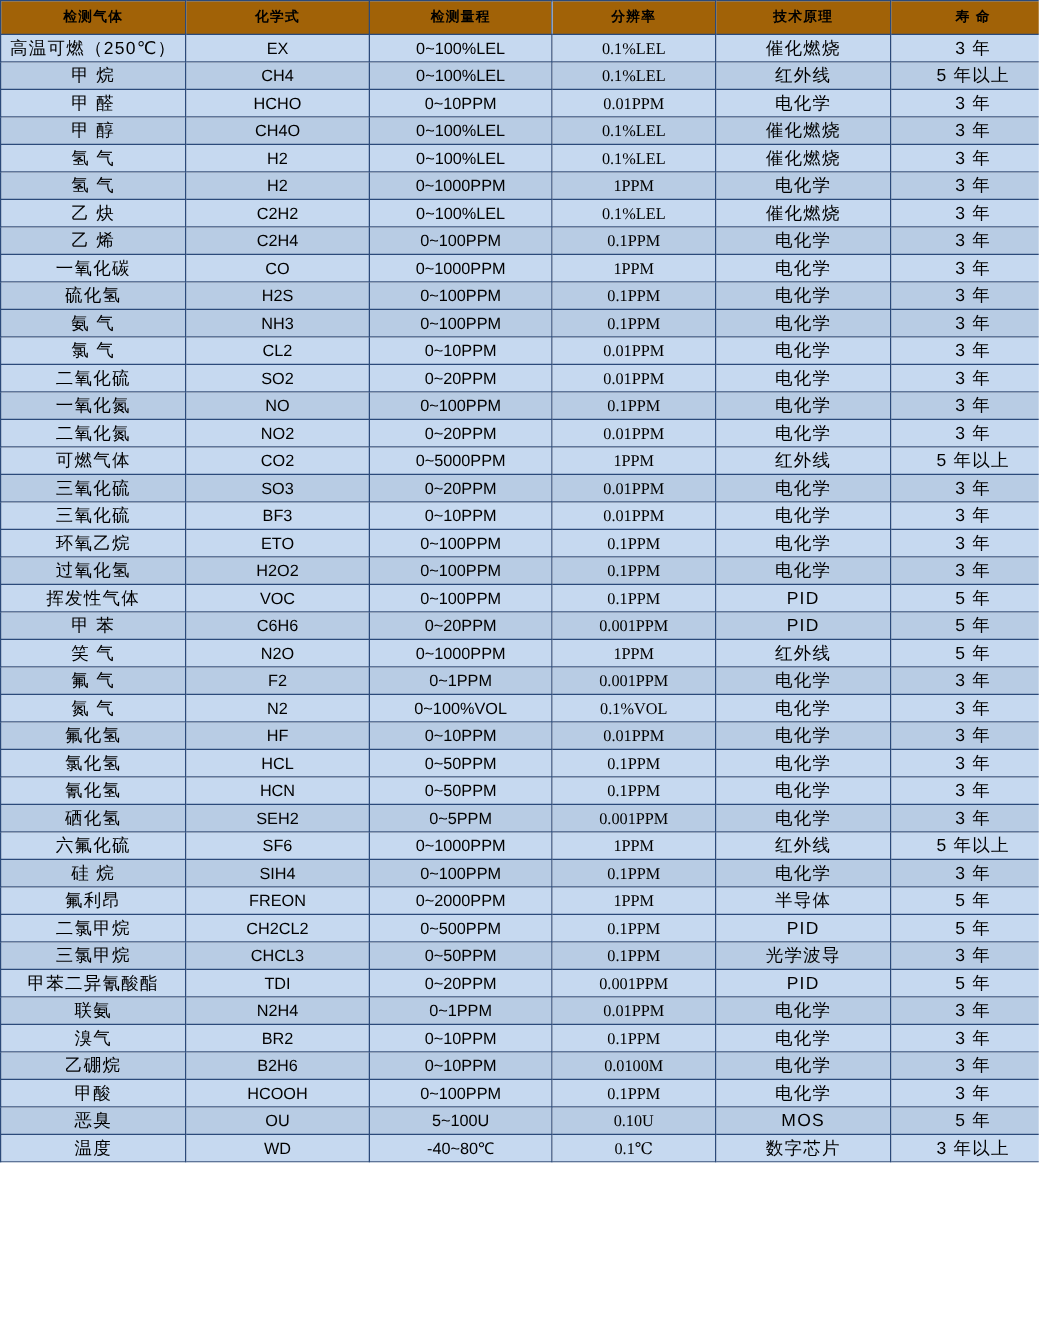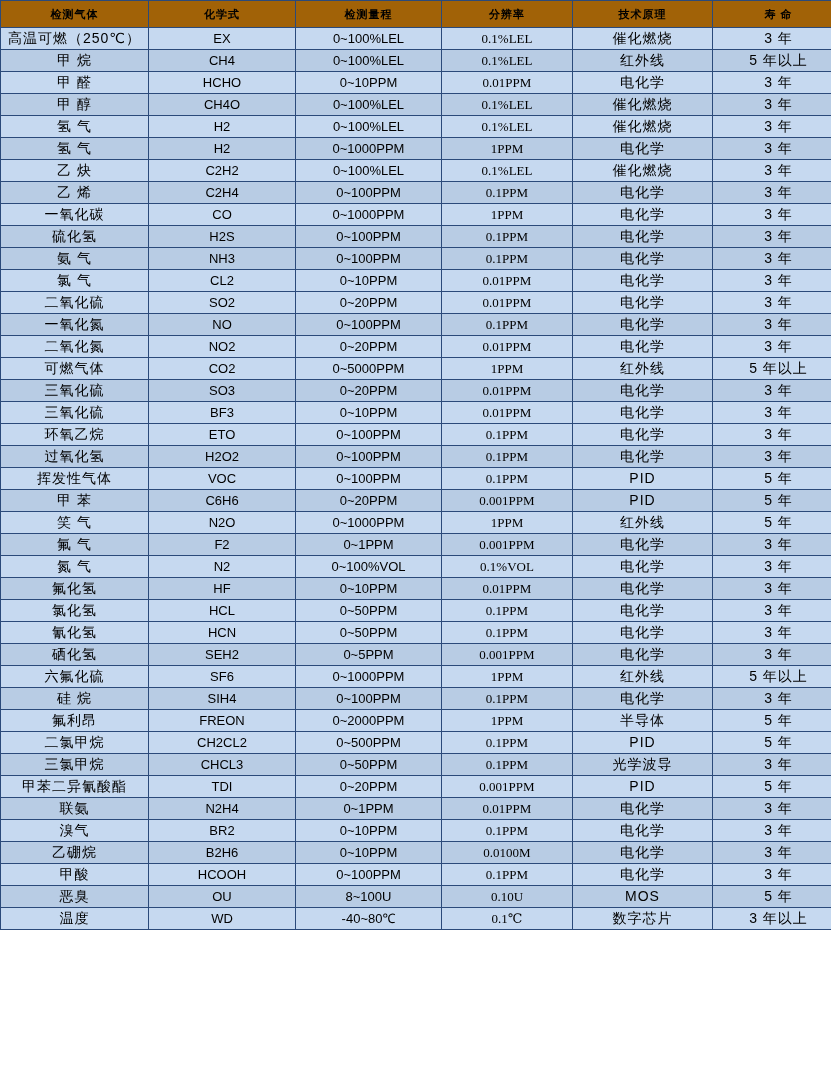--- a/index.html
+++ b/index.html
@@ -382,21 +382,21 @@
         <td class="col-name">甲酸</td>
         <td class="col-form">HCOOH</td>
         <td class="col-range">0~100PPM</td>
         <td class="col-res">0.1PPM</td>
         <td class="col-tech">电化学</td>
         <td class="col-life">3 年</td>
       </tr>
       <tr>
         <td class="col-name">恶臭</td>
         <td class="col-form">OU</td>
-        <td class="col-range">8~100U</td>
+        <td class="col-range">5~100U</td>
         <td class="col-res">0.10U</td>
         <td class="col-tech">MOS</td>
         <td class="col-life">5 年</td>
       </tr>
       <tr class="alt">
         <td class="col-name">温度</td>
         <td class="col-form">WD</td>
         <td class="col-range">-40~80℃</td>
         <td class="col-res">0.1℃</td>
         <td class="col-tech">数字芯片</td>

